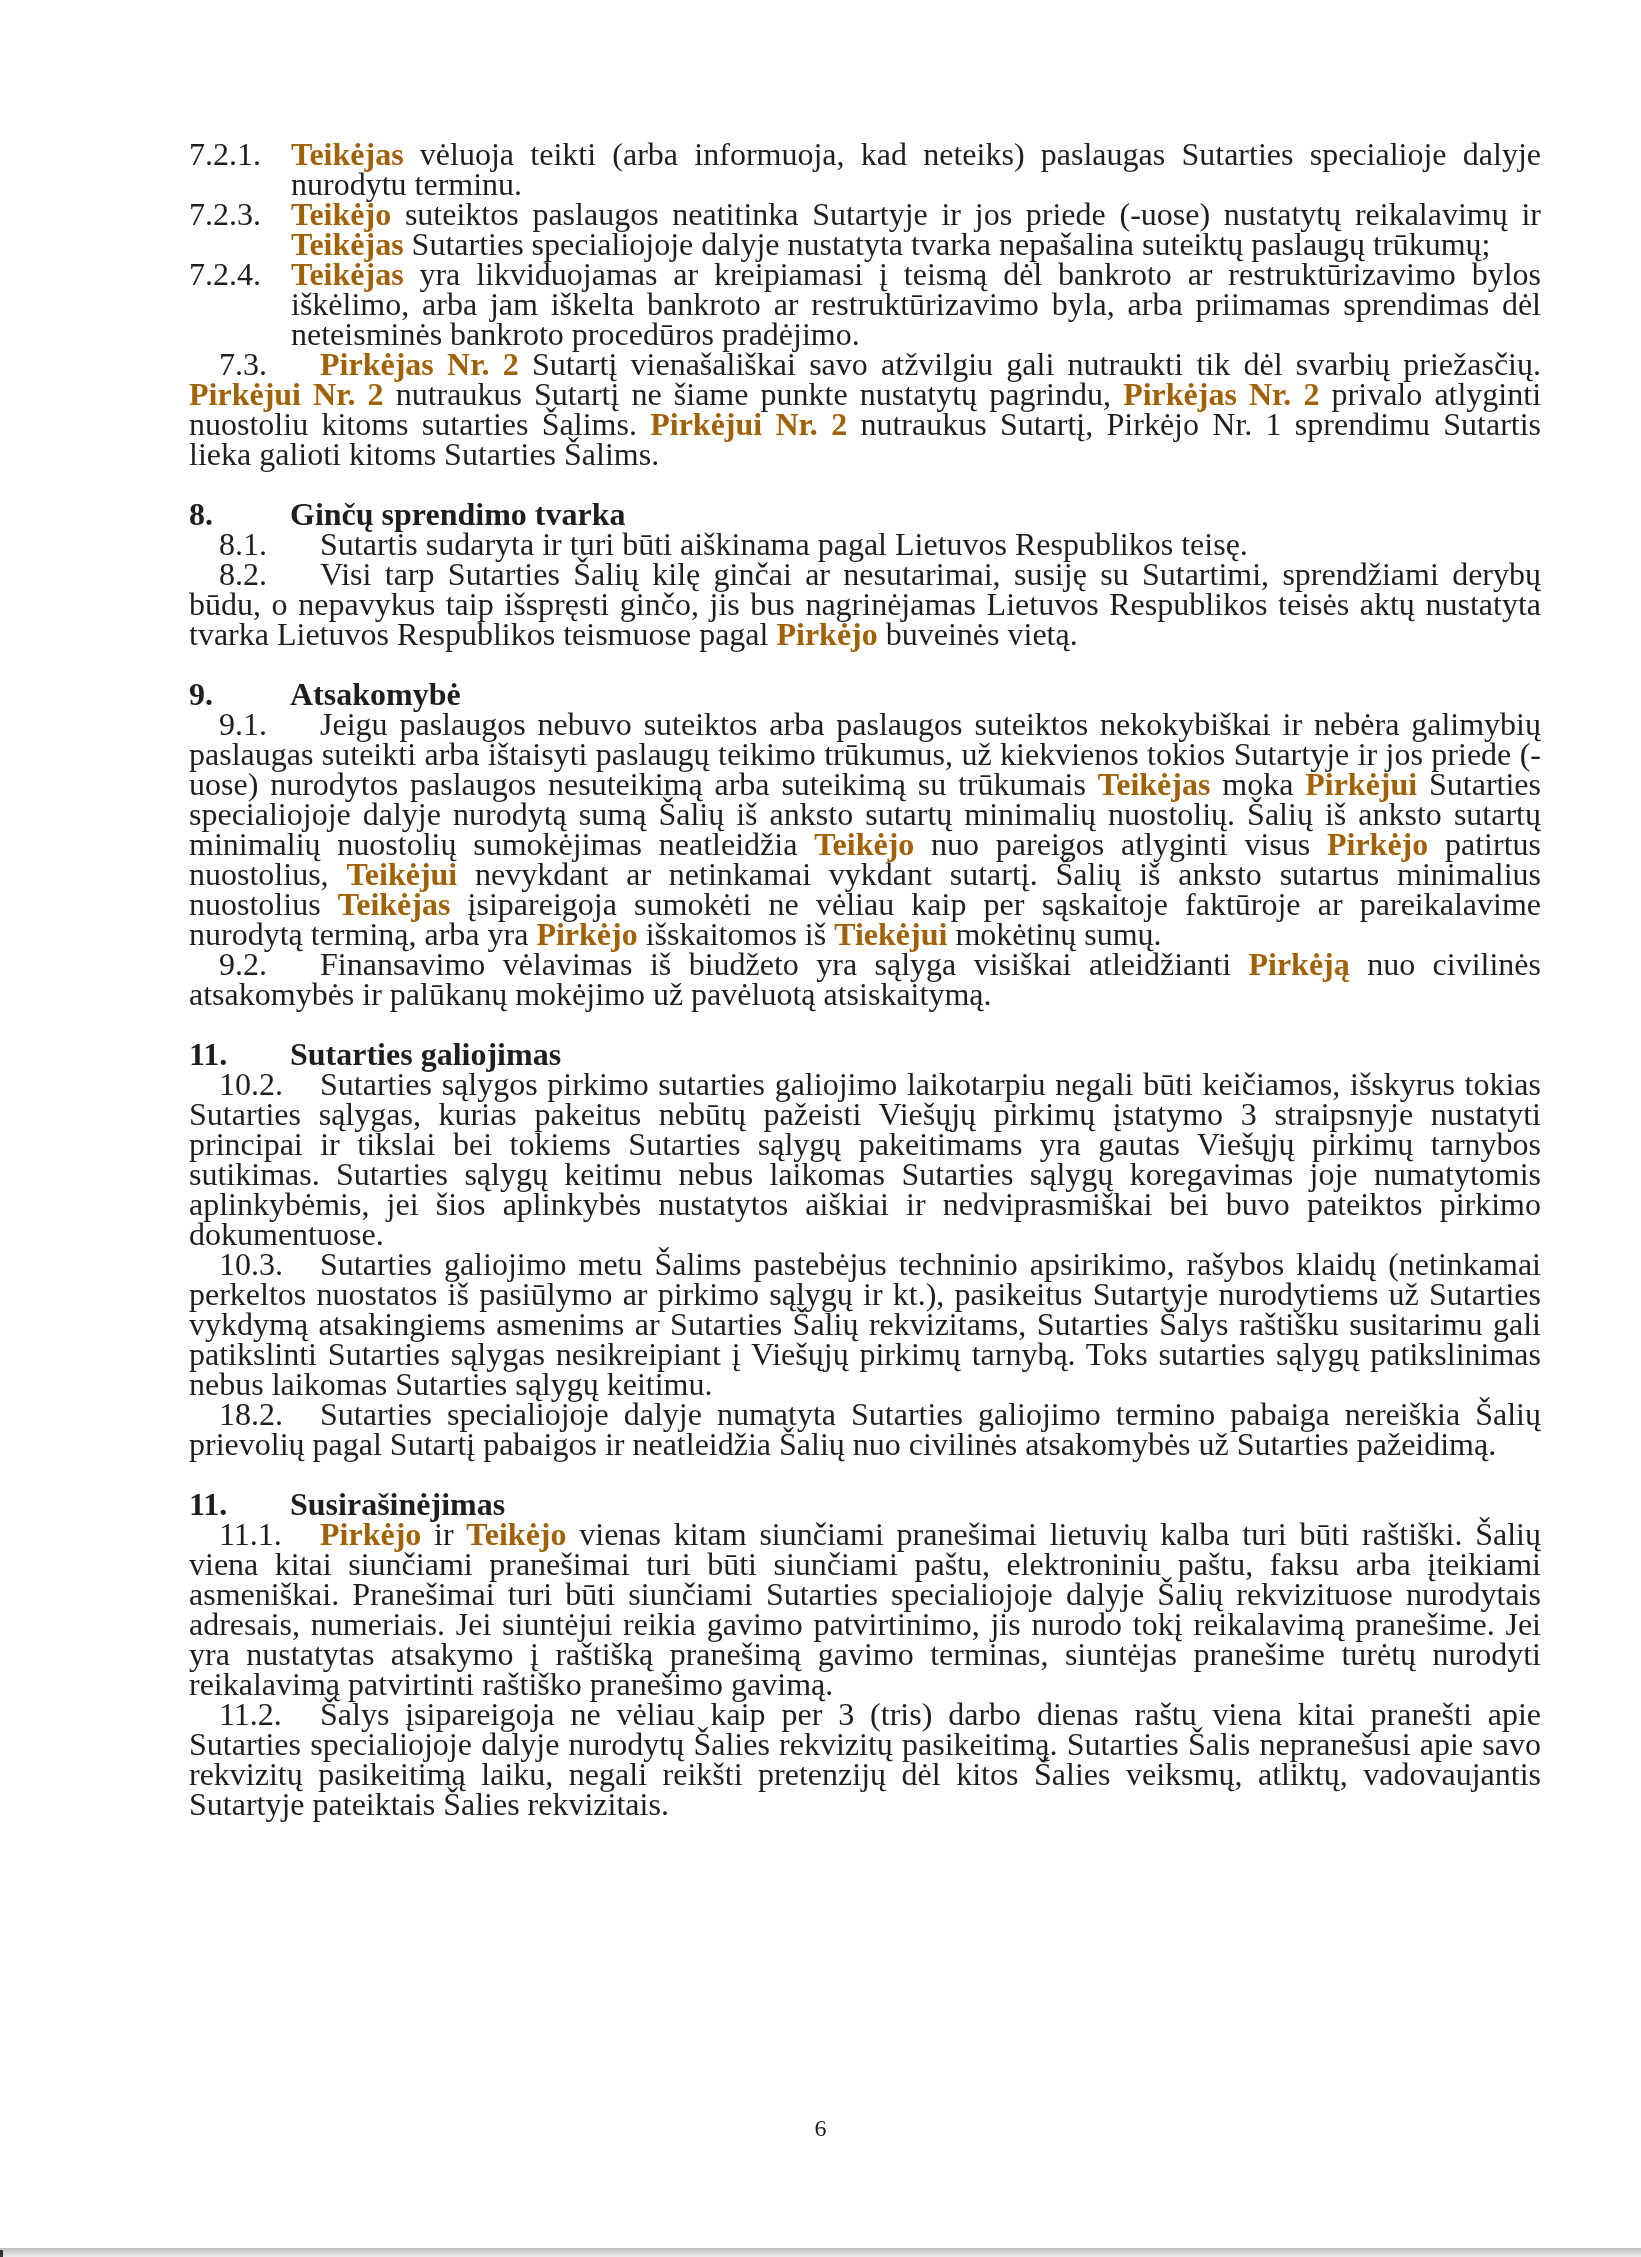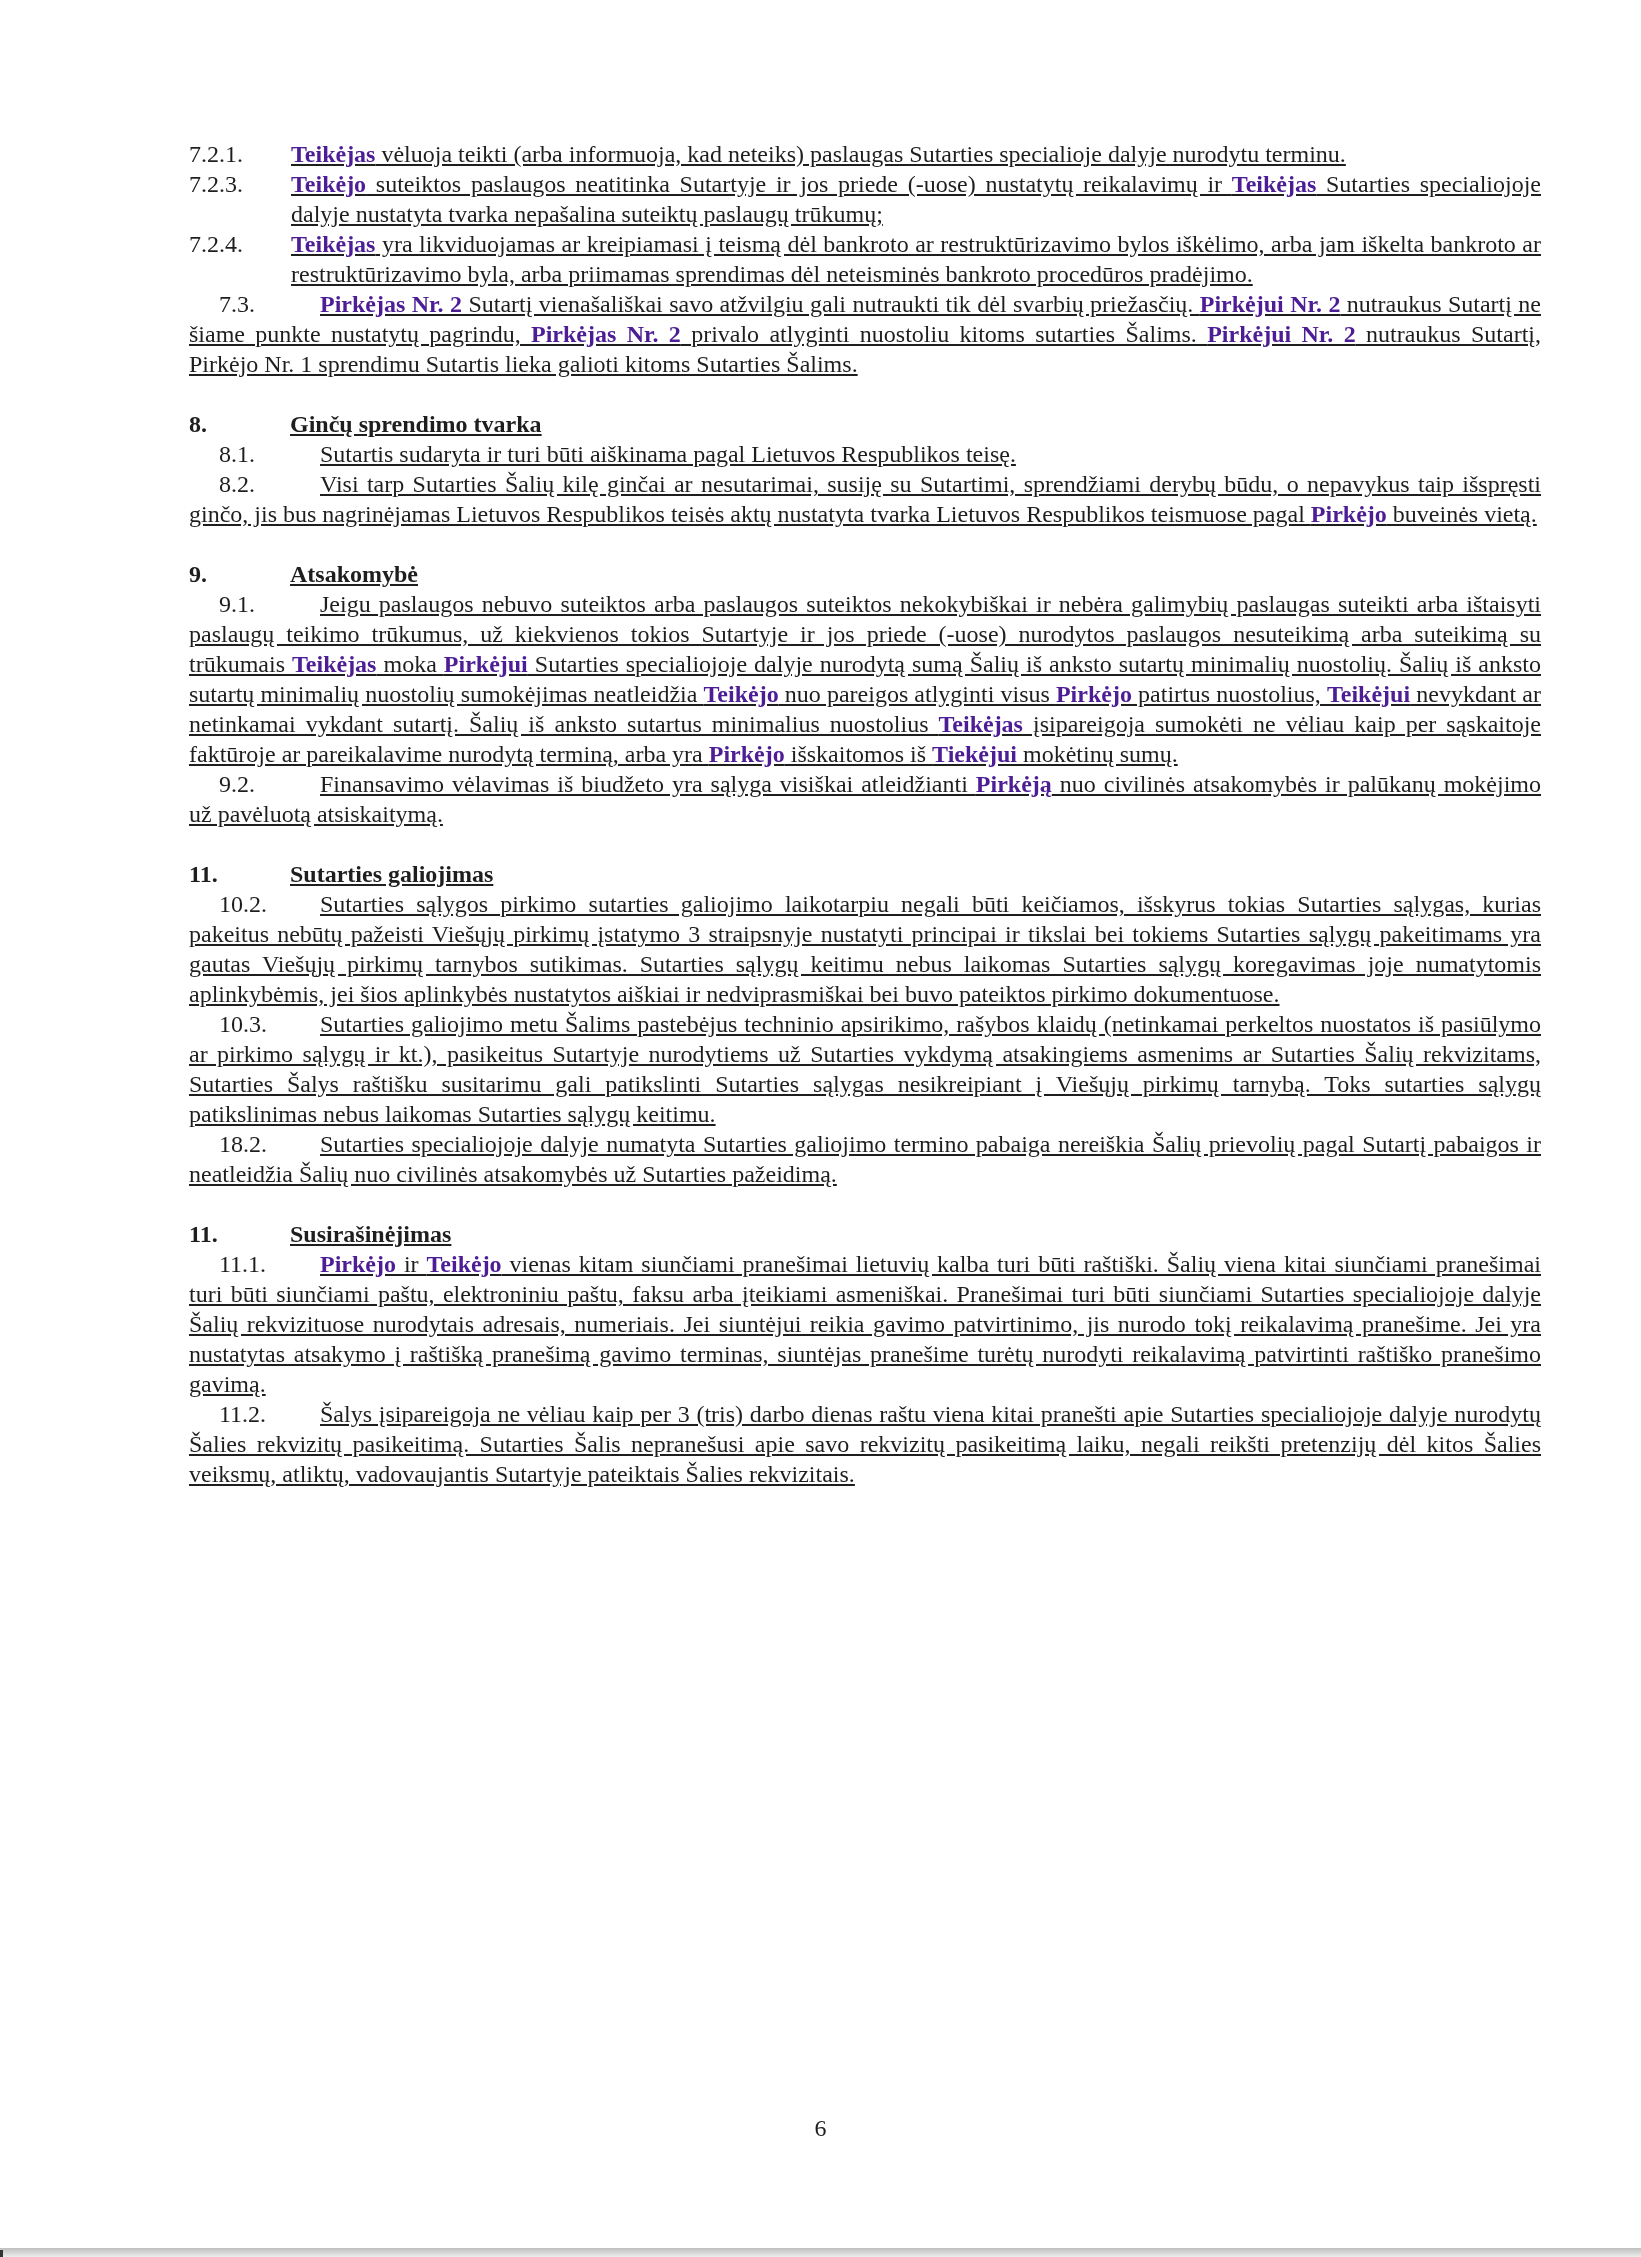--- a/index.html
+++ b/index.html
@@ -1,31 +1,30 @@
 <!DOCTYPE html>
 <html><head>
 <meta charset="utf-8">
 <style>
   html, body { margin: 0; padding: 0; background: #ffffff; }
   body { width: 1641px; height: 2257px; position: relative; overflow: hidden; }
   .page {
     position: absolute; left: 189px; top: 139px; width: 1352px;
     font-family: "Liberation Serif", "DejaVu Serif", serif;
-    font-size: 24px; line-height: 30px; color: #1e1e1e;
+    font-size: 32px; line-height: 30px; color: #1e1e1e;
     text-align: justify;
-    text-decoration: underline;
   }
   .para { margin: 0; position: relative; }
   .para.hang { padding-left: 102px; }
   .para.hang .num { position: absolute; left: 0; top: 0; }
   .para.flow .num { display: inline-block; width: 101px; margin-left: 30px; }
   .para.head { font-weight: bold; }
   .para.head .num { display: inline-block; width: 101px; }
   .gap { height: 30px; }
-  b { font-weight: bold; color: #4c1d95; }
+  b { font-weight: bold; color: #a16207; }
   .pagenum {
     position: absolute; top: 2115px; left: 0; width: 1641px; text-align: center;
     font-family: "Liberation Serif", "DejaVu Serif", serif; font-size: 24px; color: #1e1e1e;
   }
   .scan-edge {
     position: absolute; left: 0; top: 2248px; width: 1641px; height: 9.7px;
     background: linear-gradient(#bfbfbf, #f2f2f2);
   }
   .scan-edge-left { position: absolute; left: 0; top: 2250px; width: 2.9px; height: 7.7px; background: #333; }
 </style>

